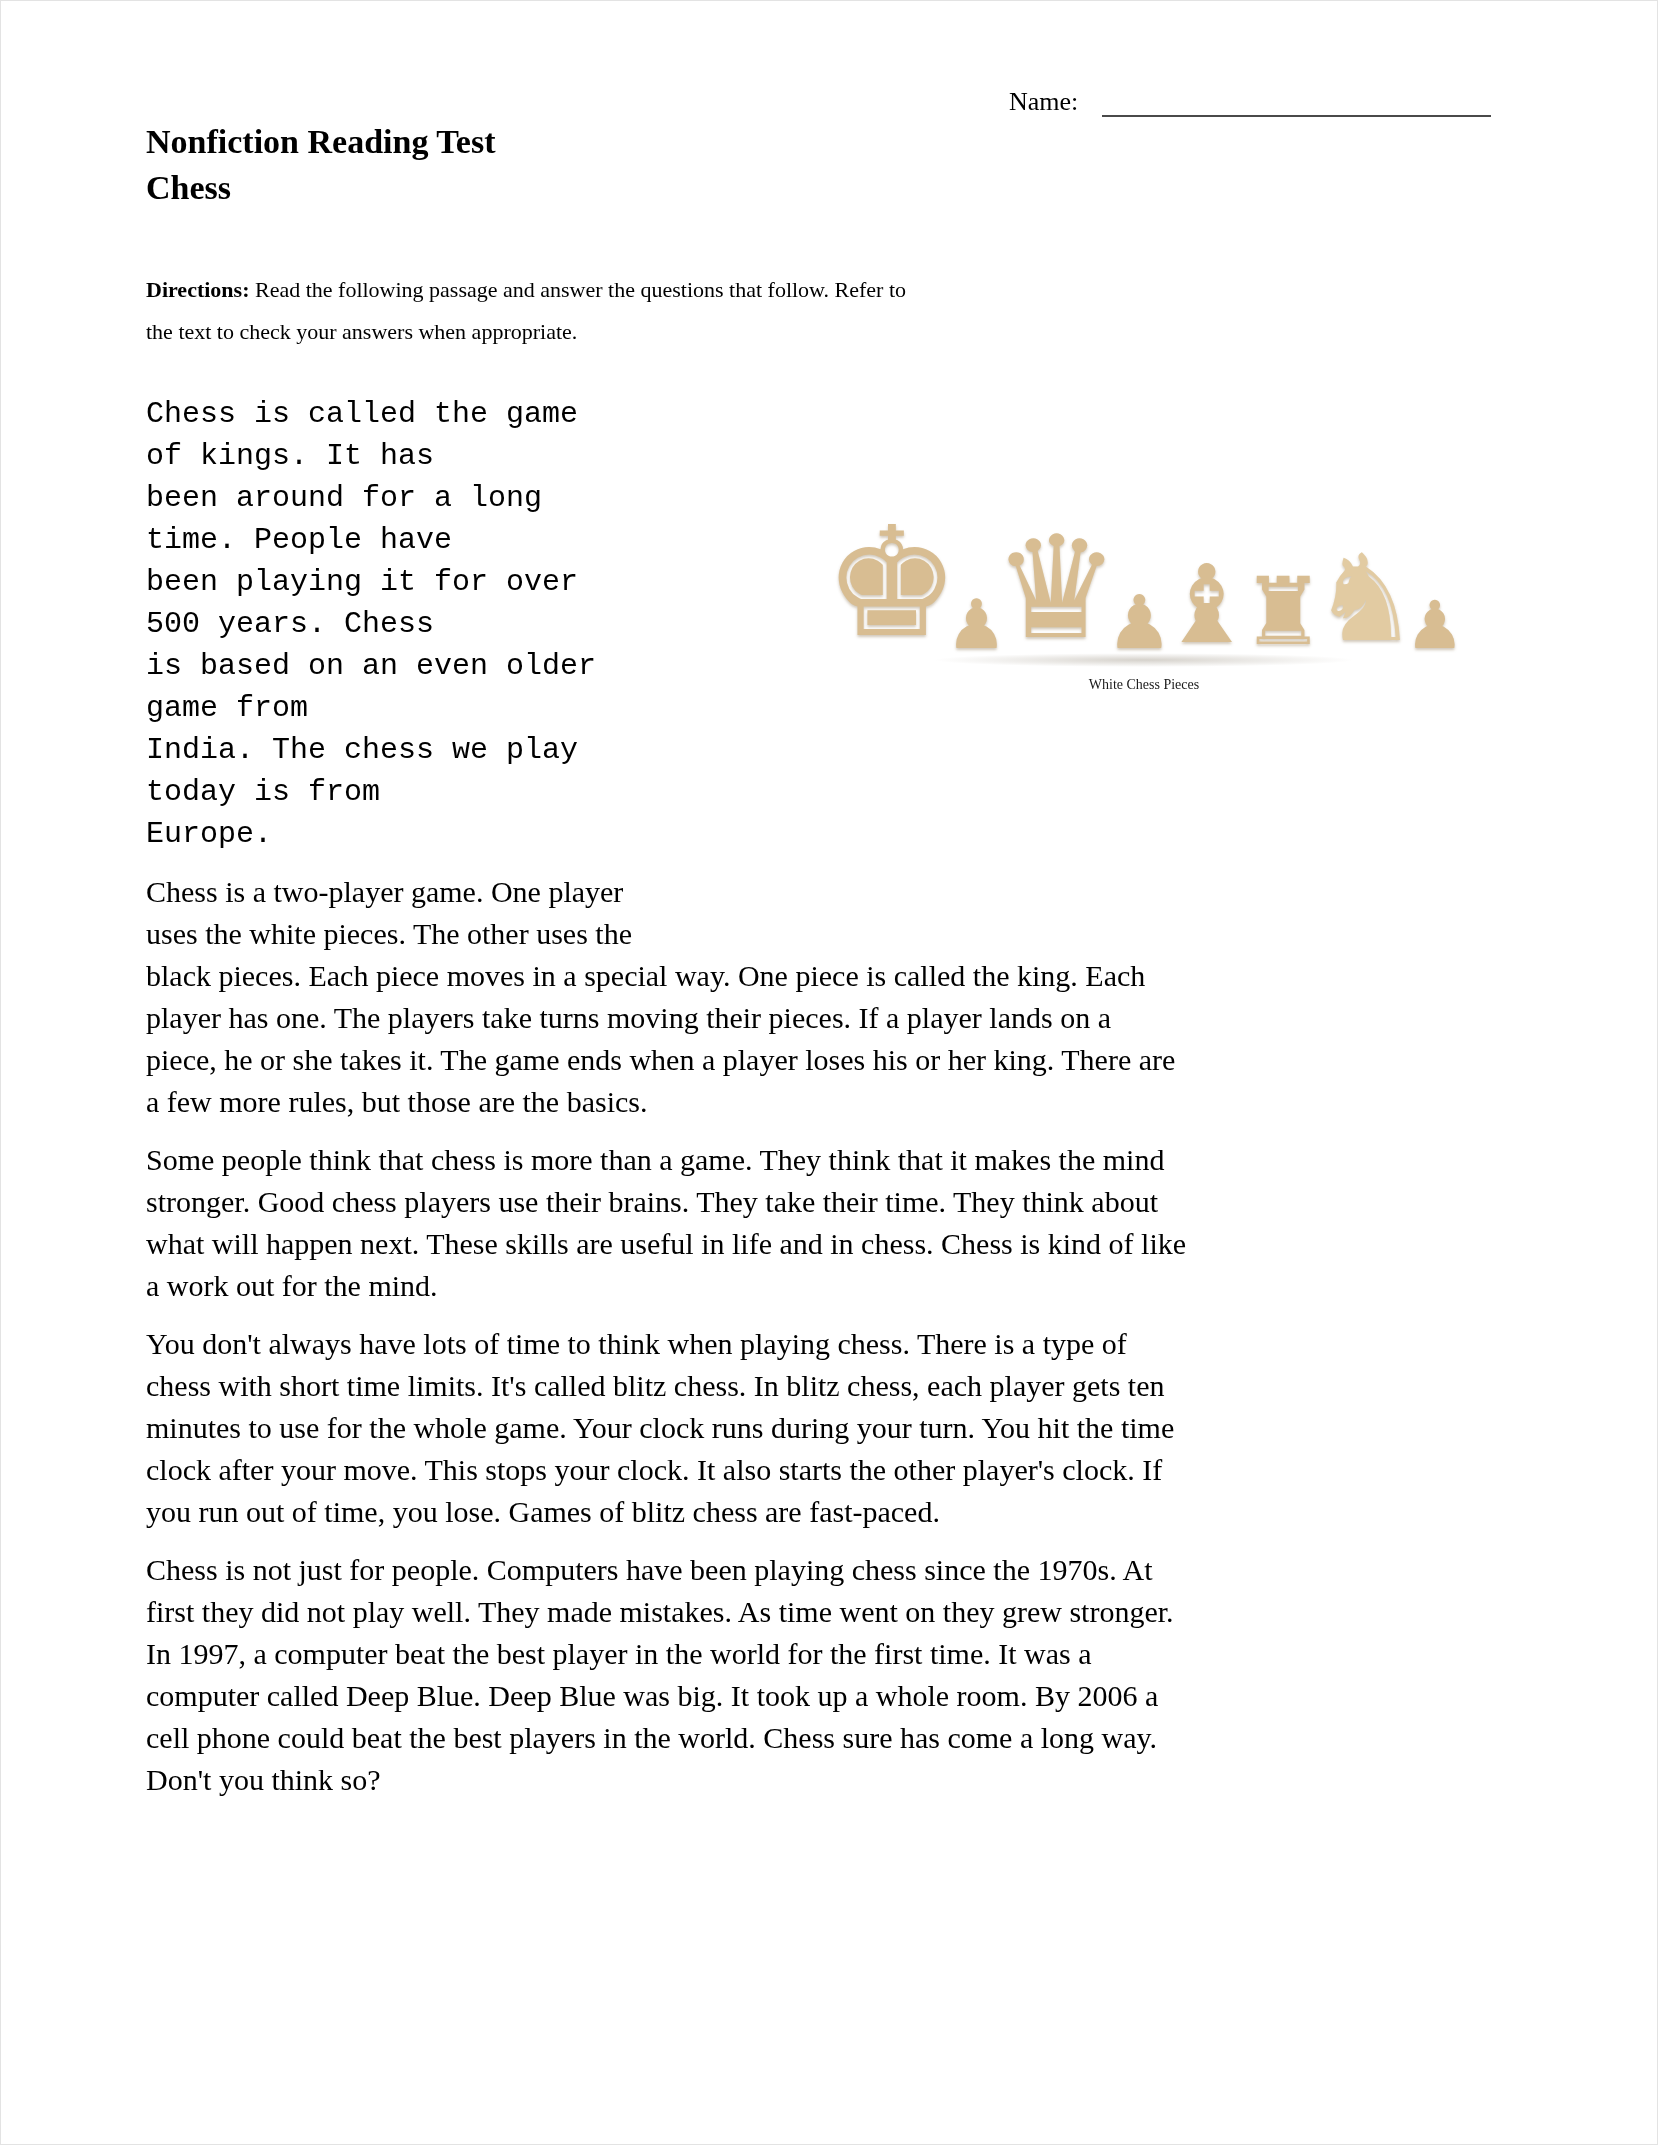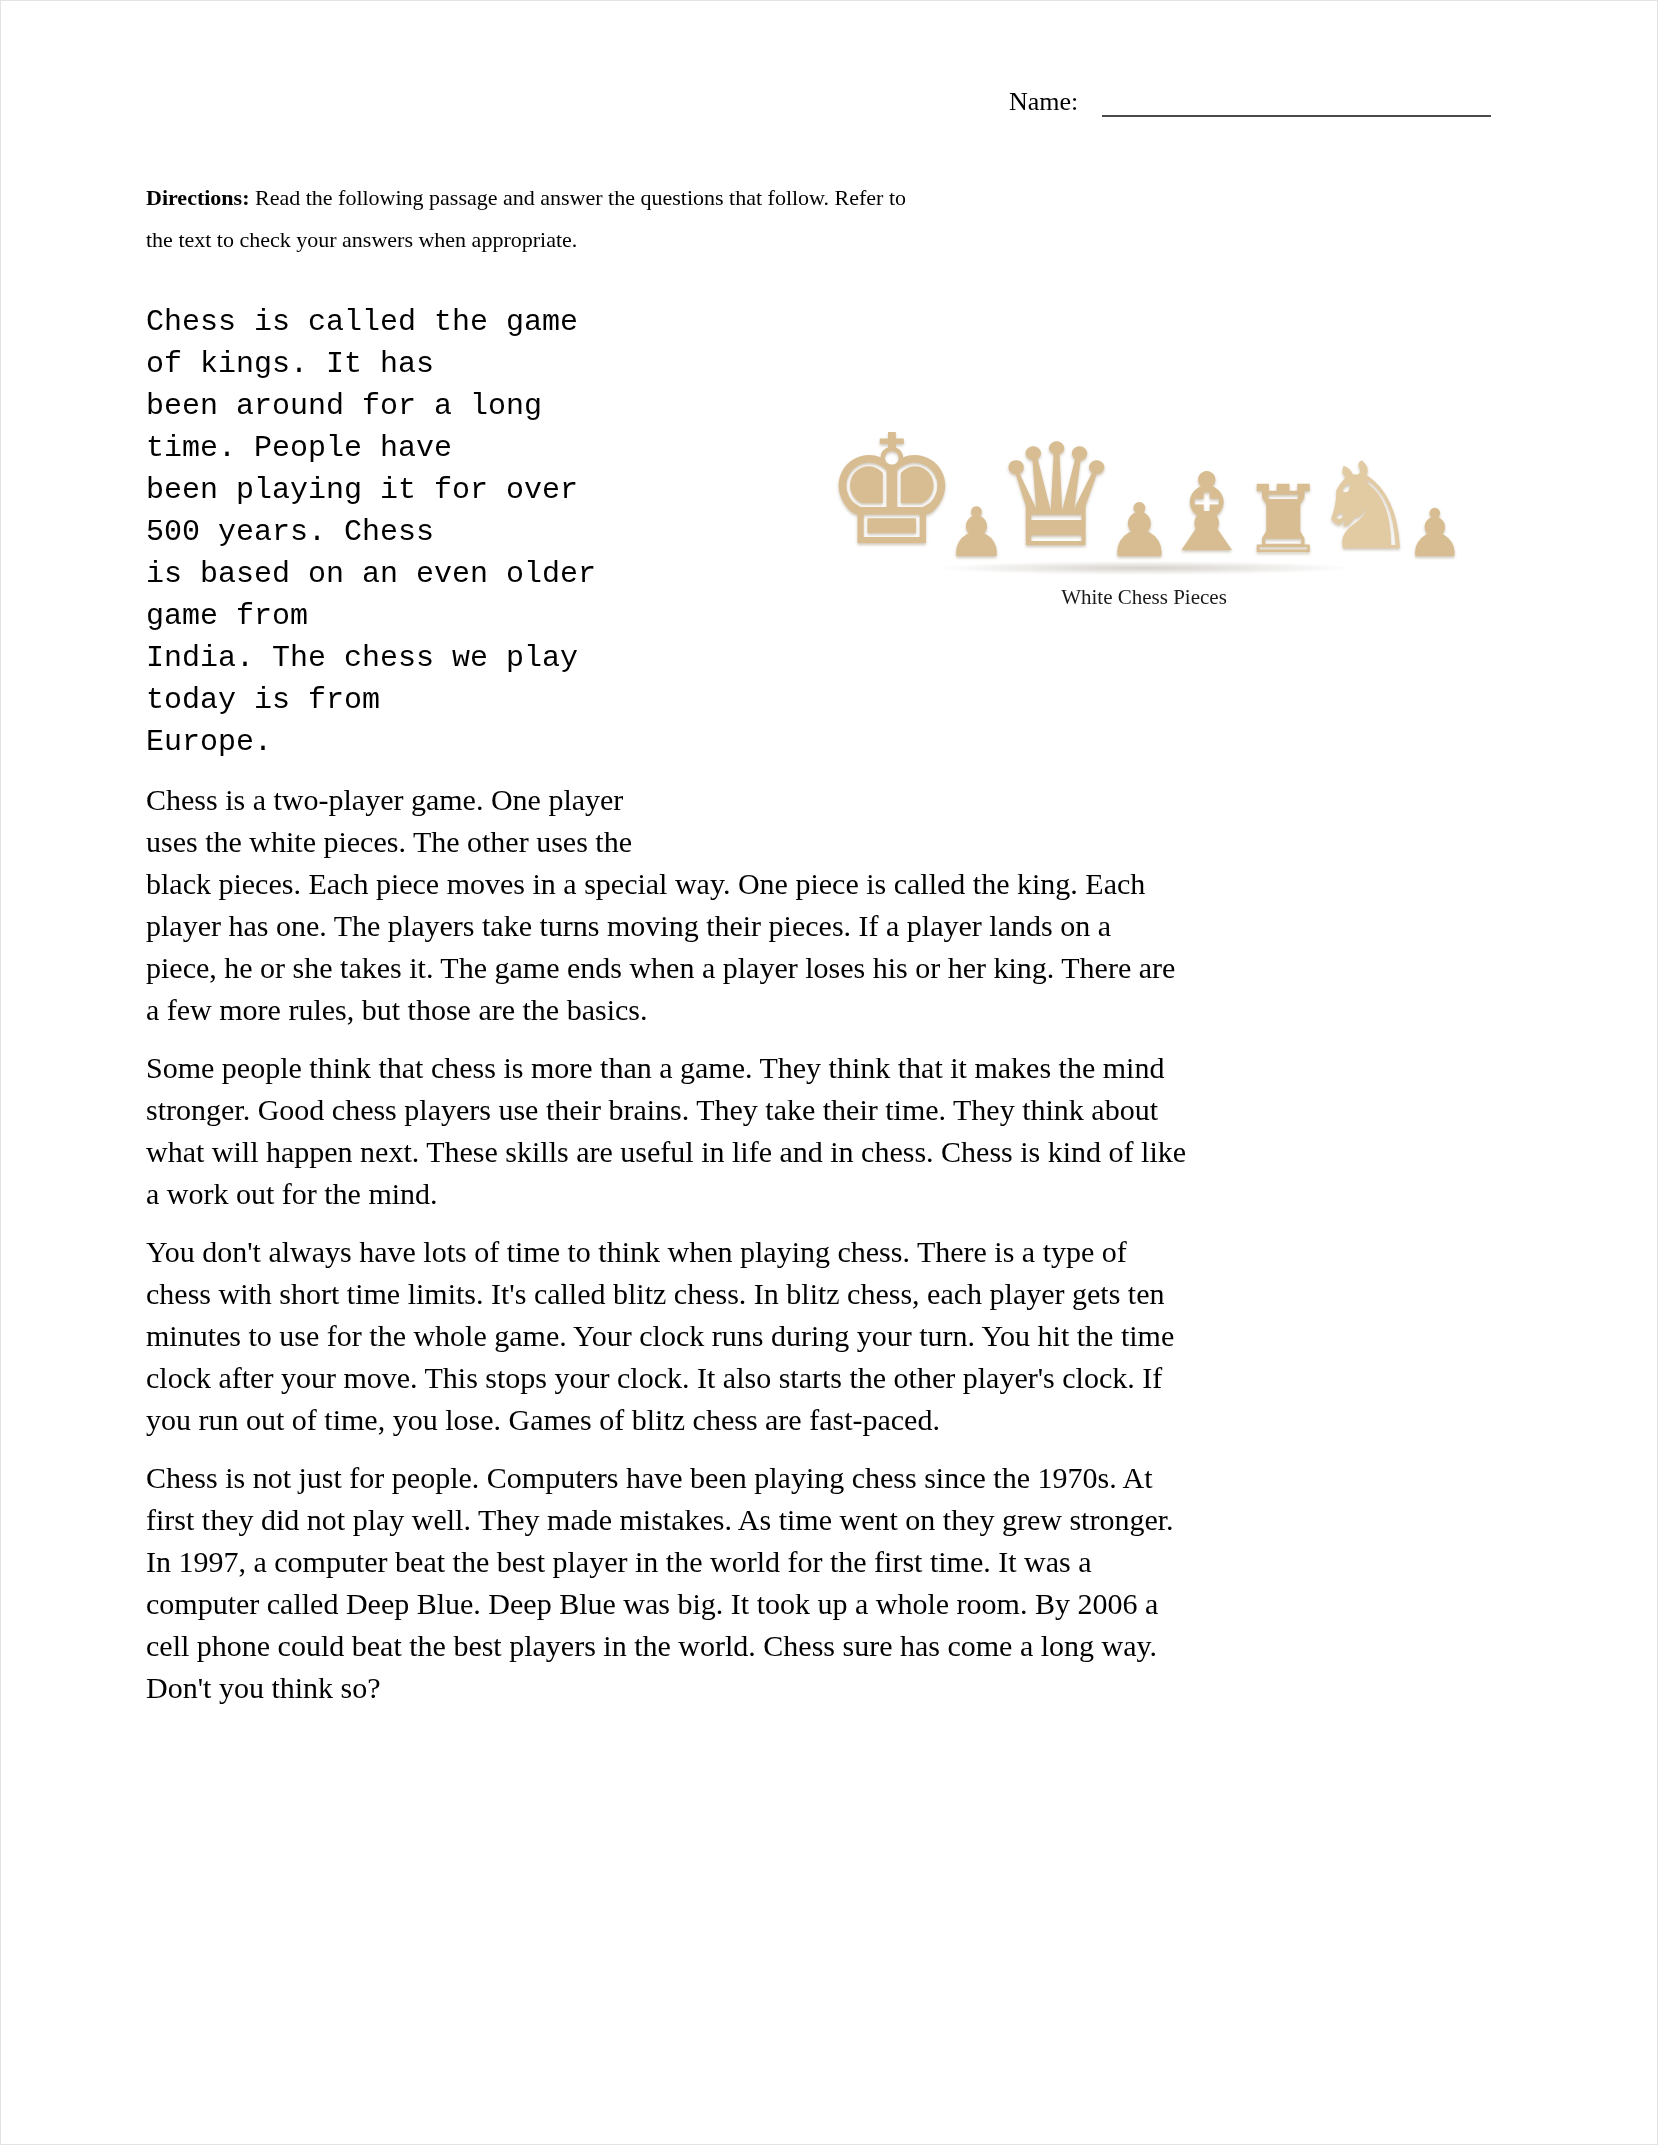--- a/index.html
+++ b/index.html
@@ -87,36 +87,40 @@
   .pc-8 { font-size: 66px;  }
   .pieces-shadow {
     width: 420px;
     height: 14px;
     margin-top: -6px;
     border-radius: 50%;
     background: radial-gradient(closest-side, rgba(90,75,50,0.25), rgba(90,75,50,0));
   }
   .photo-caption {
     margin-top: 10px;
-    font-size: 21px;
+    font-size: 14px;
     color: #1a1a1a;
   }
 </style>
 </head>
 <body>
 
 <div class="page">
 
   <div class="name-row">
     <span class="name-label">Name:</span>
     <span class="name-line"></span>
   </div>
 
   <div class="content">
 
+    <div class="title-block">
+      <div class="title-line">Nonfiction Reading Test</div>
+      <div class="title-line">Chess</div>
+    </div>
 
     <p class="directions"><span class="directions-label">Directions:</span><span> Read the following passage and answer the questions that follow. Refer to
 the text to check your answers when appropriate.</span></p>
 
     <div class="body-text">
 
       <div class="photo-float">
         <div class="pieces-art">
           <span class="pc-1">♚</span>
           <span class="pc-2">♟</span>

